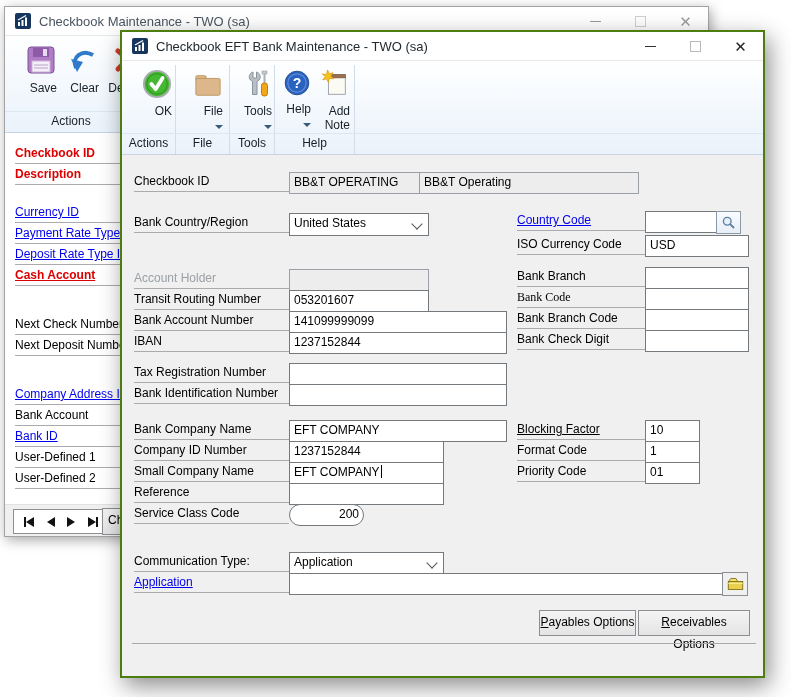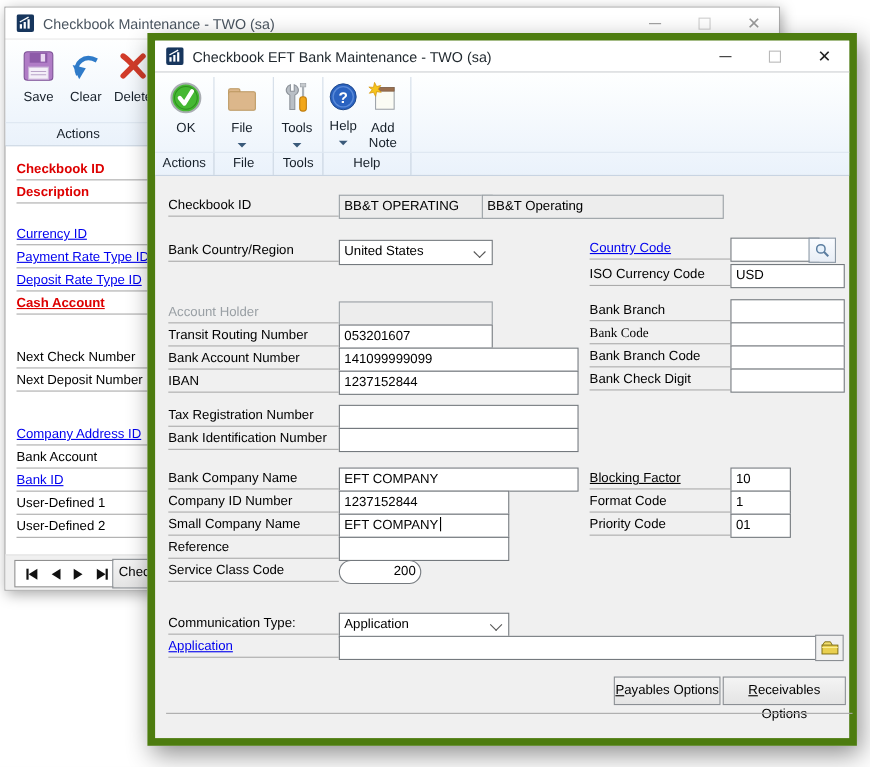--- a/index.html
+++ b/index.html
@@ -14,21 +14,21 @@
   .ctl{width:45px;height:28px;display:flex;align-items:center;justify-content:center;}
   .glyph-min{width:11px;height:1px;background:#333;}
   .glyph-max{width:9px;height:9px;border:1px solid #b9b9b9;}
   .glyph-x{font-size:15px;color:#222;line-height:1;}
   .inactive .glyph-min{background:#9a9a9a;}
   .inactive .glyph-max{border-color:#cfcfcf;}
   .inactive .glyph-x{color:#9a9a9a;}
   
   .ribbon{position:absolute;left:0;right:0;background:linear-gradient(#feffff,#eaf2fb);
     border-top:1px solid #e8e8e8;border-bottom:1px solid #c8d4e2;}
-  .rbtn{position:absolute;text-align:center;font-size:12px;color:#17202a;cursor:default;}
+  .rbtn{position:absolute;text-align:right;font-size:12px;color:#17202a;cursor:default;}
   .rbtn .lbl{display:block;margin-top:2px;}
   .dd-caret{display:inline-block;width:0;height:0;border-left:4px solid transparent;
     border-right:4px solid transparent;border-top:4px solid #3a5a7a;margin-top:2px;}
   .vsep{position:absolute;top:4px;bottom:0;width:1px;background:#d3dde8;}
   .rgrouprow{position:absolute;left:0;right:0;bottom:0;height:20px;border-top:1px solid #dde7f1;}
   .rgrouplabel{position:absolute;top:2px;font-size:12px;color:#17202a;text-align:center;}
   
   .prompt{position:absolute;font-size:12px;color:#000;border-bottom:1px solid #ababab;
     height:17px;line-height:15px;white-space:nowrap;overflow:hidden;}
   .p-req{color:#dd0000;font-weight:bold;}
@@ -146,21 +146,21 @@
         </span>
       <span class="navcell">
           <span class="tri-r"></span>
           <span class="bar"></span>
         </span>
     </div>
     <div class="pushbtn" style="left:97px;top:3px;width:78px;height:25px;text-align:left;padding-left:5px;overflow:hidden;"><span>Checkbook ID</span></div>
   </div>
 </div>
 
-<div class="win" style="left:134px;top:30px;width:645px;height:648px;background:#f0f0f0;border:7px solid #4d7c0f;
+<div class="win" style="left:120px;top:30px;width:645px;height:648px;background:#f0f0f0;border:2px solid #4d7c0f;
             box-shadow:4px 8px 22px rgba(0,0,0,.45);z-index:10;">
   <div class="titlebar" style="border-bottom:1px solid #b2bac1;">
     <svg class="appicon" viewBox="0 0 16 16">
       <rect width="16" height="16" rx="2" fill="#17365d"></rect>
       <rect x="3" y="9" width="2" height="4" fill="#fff"></rect>
         <rect x="6.5" y="7" width="2" height="6" fill="#fff"></rect>
       <rect x="10" y="4.5" width="2" height="8.5" fill="#fff"></rect>
         <path d="M3 7 L11 2.5" stroke="#fff" stroke-width="1.2" fill="none"></path>
     </svg>
     <span class="titletext">Checkbook EFT Bank Maintenance - TWO (sa)</span>

